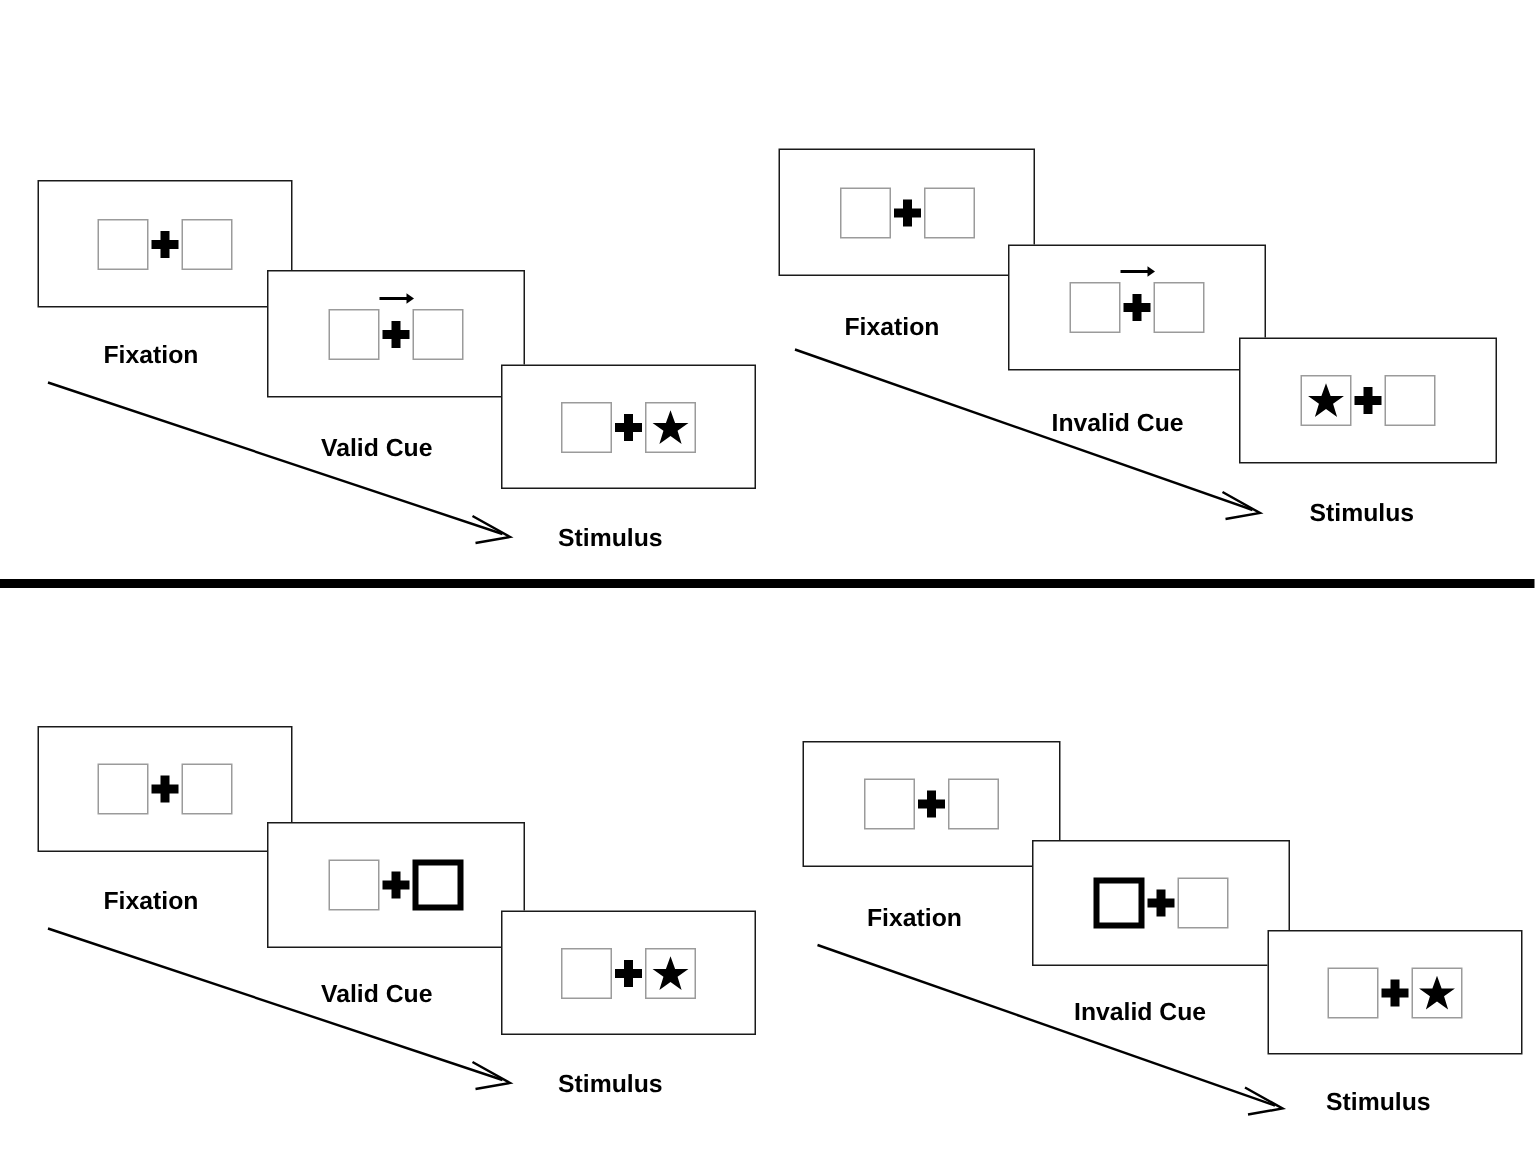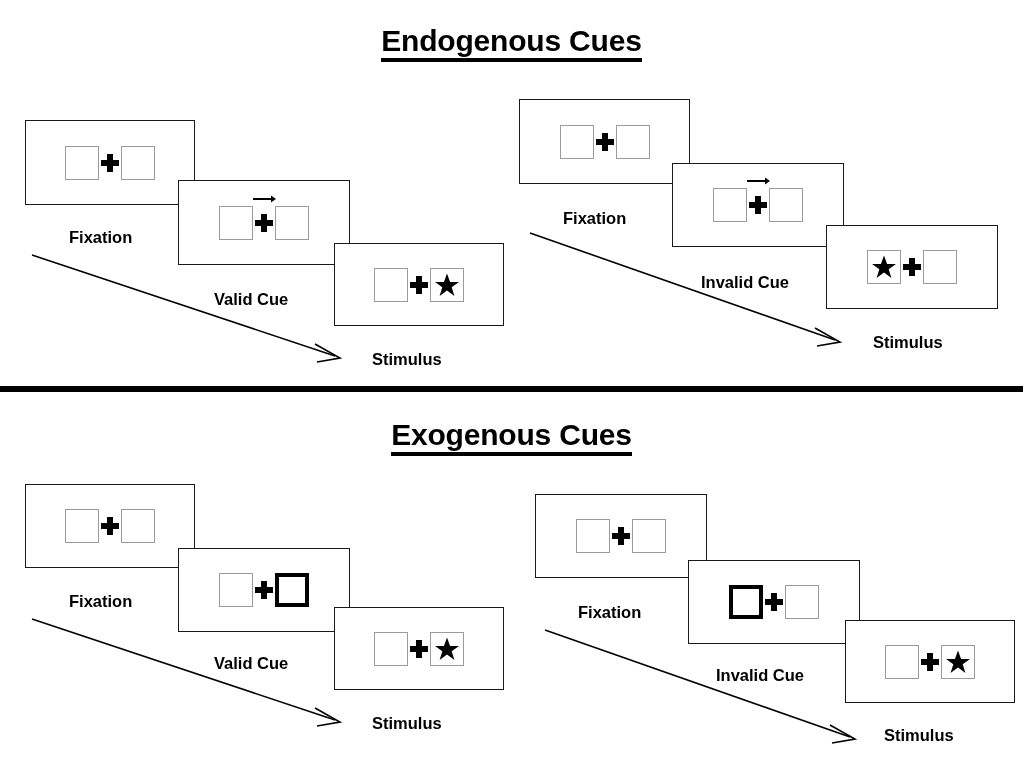--- a/index.html
+++ b/index.html
@@ -128,23 +128,20 @@
   .timeline-arrow {
     position: absolute;
     pointer-events: none;
   }
 </style>
 </head>
 <body>
 
 <div id="stage">
 
-  <div class="section-title" style="left:0; top:24px;">
-    <span class="titletext">Endogenous Cues</span>
-  </div>
 
   <div class="frame" style="left:25px; top:120px; width:170px; height:85px;">
     <div class="frame-inner">
       <div class="sqbox"></div>
       <div class="plus">
         <div class="pv"></div>
           <div class="ph"></div>
       </div>
       <div class="sqbox"></div>
     </div>
@@ -232,23 +229,20 @@
   </div>
   <div class="frame-label" style="left:873px; top:321px;">Stimulus</div>
 
   <svg class="timeline-arrow" style="left:525px; top:228px;" width="330" height="125" viewBox="0 0 330 125">
     <line x1="5" y1="5" x2="310" y2="112" stroke="#000" stroke-width="1.6"></line>
     <polyline points="290,100 315,114 292,118" fill="none" stroke="#000" stroke-width="1.6"></polyline>
   </svg>
 
   <div class="divider" style="top:386px;"></div>
 
-  <div class="section-title" style="left:0; top:418px;">
-    <span class="titletext">Exogenous Cues</span>
-  </div>
 
   <div class="frame" style="left:25px; top:484px; width:170px; height:84px;">
     <div class="frame-inner">
       <div class="sqbox"></div>
       <div class="plus">
         <div class="pv"></div>
           <div class="ph"></div>
       </div>
       <div class="sqbox"></div>
     </div>

